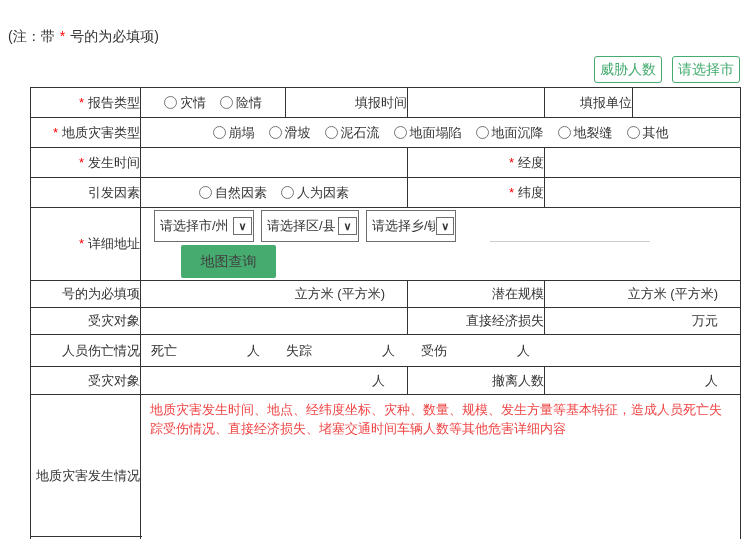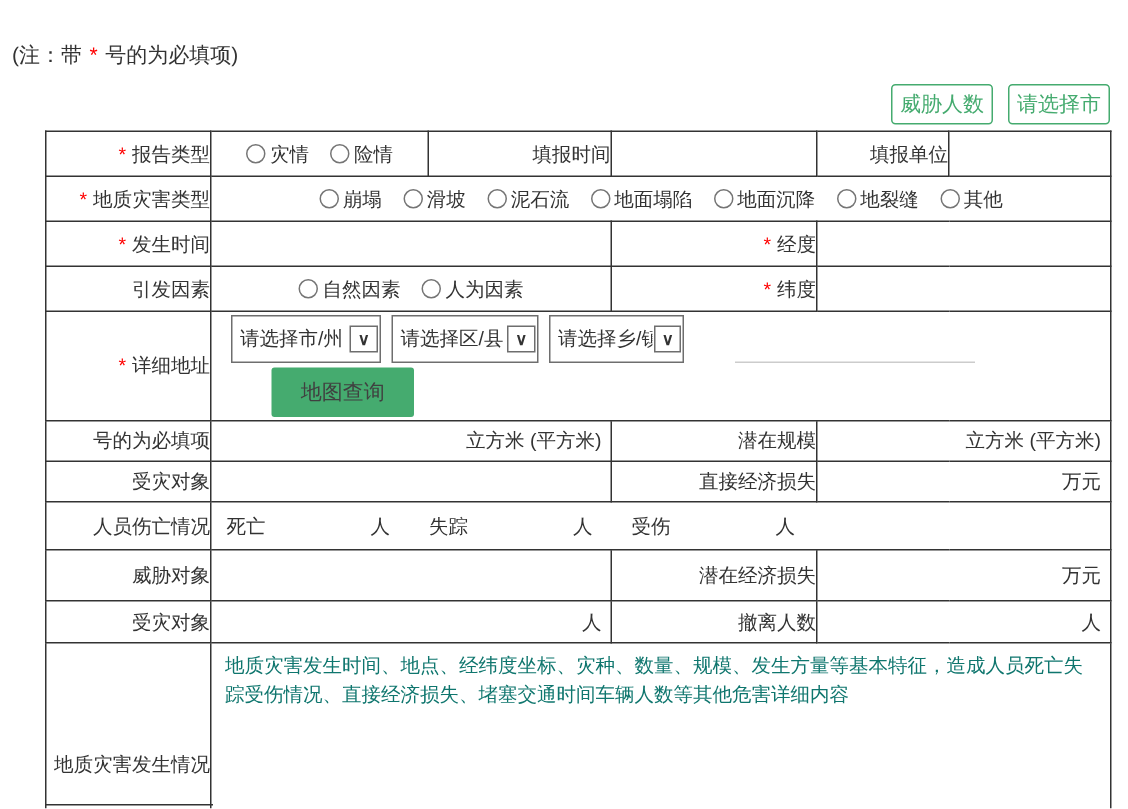--- a/index.html
+++ b/index.html
@@ -18,40 +18,40 @@
   td{border:1px solid #333;font-size:13px;color:#333;padding:0;vertical-align:middle;background:#fff;}
   td.lbl{text-align:right;}
   .star{color:#f00;margin-right:4px;}
   
   .optrow{display:flex;align-items:center;}
   .optrow.center{justify-content:center;}
   .opt{display:inline-flex;align-items:center;margin:0 7px;cursor:pointer;white-space:nowrap;}
   .radio{width:13px;height:13px;border:1px solid #757575;border-radius:50%;background:#fff;
          display:inline-block;margin-right:3px;box-sizing:border-box;}
   
-  .val-r{text-align:right;padding-right:6px;}
+  .val-r{text-align:right;padding-right:22px;}
   
   .addr{padding:2px 0 2px 13px;}
   .addr-line1{display:flex;align-items:flex-end;}
   .select{box-sizing:border-box;height:32px;border:1px solid #6e6e6e;background:#fff;
           display:inline-flex;align-items:center;justify-content:space-between;margin-right:7px;cursor:pointer;}
   .sel-txt{padding-left:5px;font-size:13px;white-space:nowrap;overflow:hidden;}
   .sel-arrow{width:19px;height:18px;box-sizing:border-box;border:1px solid #6e6e6e;margin:1px;
              display:flex;align-items:center;justify-content:center;font-size:11px;font-weight:bold;}
   .uline{width:160px;height:14px;margin-left:27px;border-bottom:1px solid #ccc;}
   .map-btn{margin-top:3px;margin-left:27px;width:95px;height:33px;background:#45ab6f;color:#404040;
            font-size:14px;border:none;border-radius:2px;display:flex;align-items:center;justify-content:center;
            cursor:pointer;}
   
   .cas{display:flex;align-items:flex-start;padding-left:10px;}
   .cas .gap-in{display:inline-block;width:70px;}
   .cas .gap-bt{display:inline-block;width:26px;}
   
   td.desc-cell{vertical-align:top;}
-  .placeholder{color:#0f766e;font-size:13px;line-height:19px;padding:5px 12px 0 9px;}
+  .placeholder{color:#ef4444;font-size:13px;line-height:19px;padding:5px 12px 0 9px;}
   .desc-lbl{height:100%;}
   
   .bottom-frag{position:absolute;left:30px;top:536px;width:112px;height:1px;background:#333;}
 </style>
 </head>
 <body>
 
 <div class="screen">
 
   <div class="note"><span>(注：带</span><span class="star">*</span><span>号的为必填项)</span></div>
@@ -203,26 +203,20 @@
           <span class="gap-in"></span>
           <span>人</span>
           <span class="gap-bt"></span>
           <span>受伤</span>
           <span class="gap-in"></span>
           <span>人</span>
         </div>
       </td>
     </tr>
 
-    <tr style="height:34px">
-      <td class="lbl"><span>威胁对象</span></td>
-      <td colspan="2"></td>
-      <td class="lbl"><span>潜在经济损失</span></td>
-      <td colspan="2" class="val-r"><span>万元</span></td>
-    </tr>
 
     <tr style="height:28px">
       <td class="lbl"><span>受灾对象</span></td>
       <td colspan="2" class="val-r"><span>人</span></td>
       <td class="lbl"><span>撤离人数</span></td>
       <td colspan="2" class="val-r"><span>人</span></td>
     </tr>
 
     <tr style="height:162px">
       <td class="lbl desc-lbl"><span>地质灾害发生情况</span></td>

